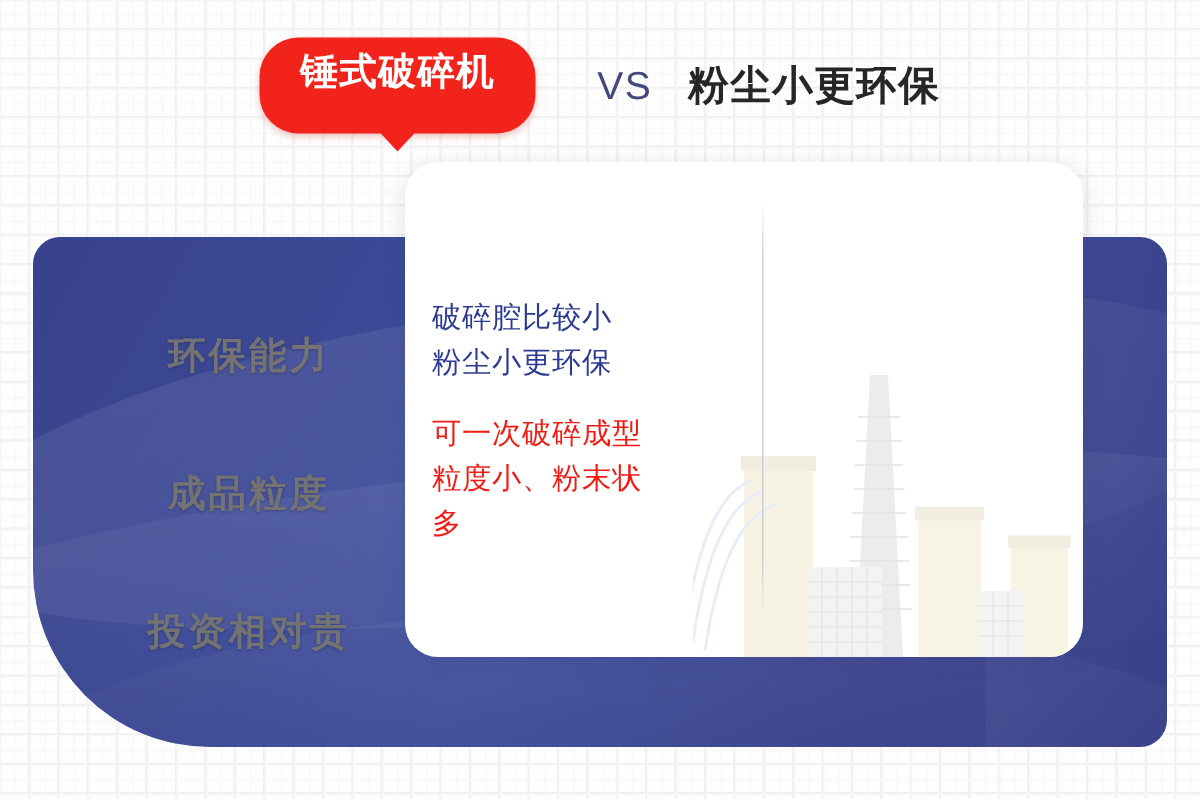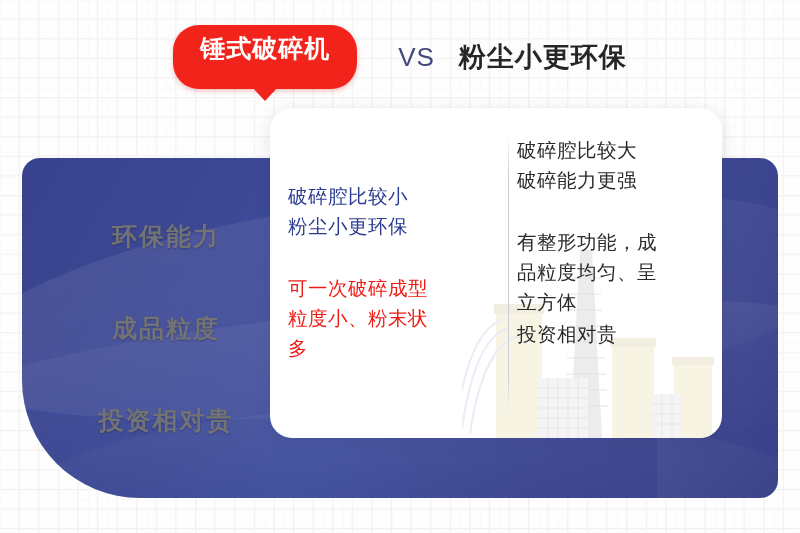--- a/index.html
+++ b/index.html
@@ -227,20 +227,21 @@
     justify-content: center;
     box-sizing: border-box;
   }
   .col-left  { padding: 0 12px 0 18px; }
   .col-right { padding: 0 14px 0 26px; }
 
   .cell {
     height: 92px;
     display: flex;
     flex-direction: column;
+    justify-content: center;
   }
   .cell p {
     margin: 0;
     font-size: 19.5px;
     line-height: 30px;
     letter-spacing: .5px;
     white-space: pre-line;
   }
   .col-left .cell p  { color: #2b3b91; }
   .col-left .cell.accent p { color: #f01c14; }
@@ -345,31 +346,17 @@
           <p>破碎腔比较小
 粉尘小更环保</p>
         </div>
         <div class="cell accent">
           <p>可一次破碎成型
 粒度小、粉末状
 多</p>
         </div>
       </div>
 
-      <div class="col col-right">
-        <div class="cell">
-          <p>破碎腔比较大
-破碎能力更强</p>
-        </div>
-        <div class="cell">
-          <p>有整形功能，成
-品粒度均匀、呈
-立方体</p>
-        </div>
-        <div class="cell">
-          <p>投资相对贵</p>
-        </div>
-      </div>
 
     </div>
   </div>
 
 </div>
 
 </body></html>

